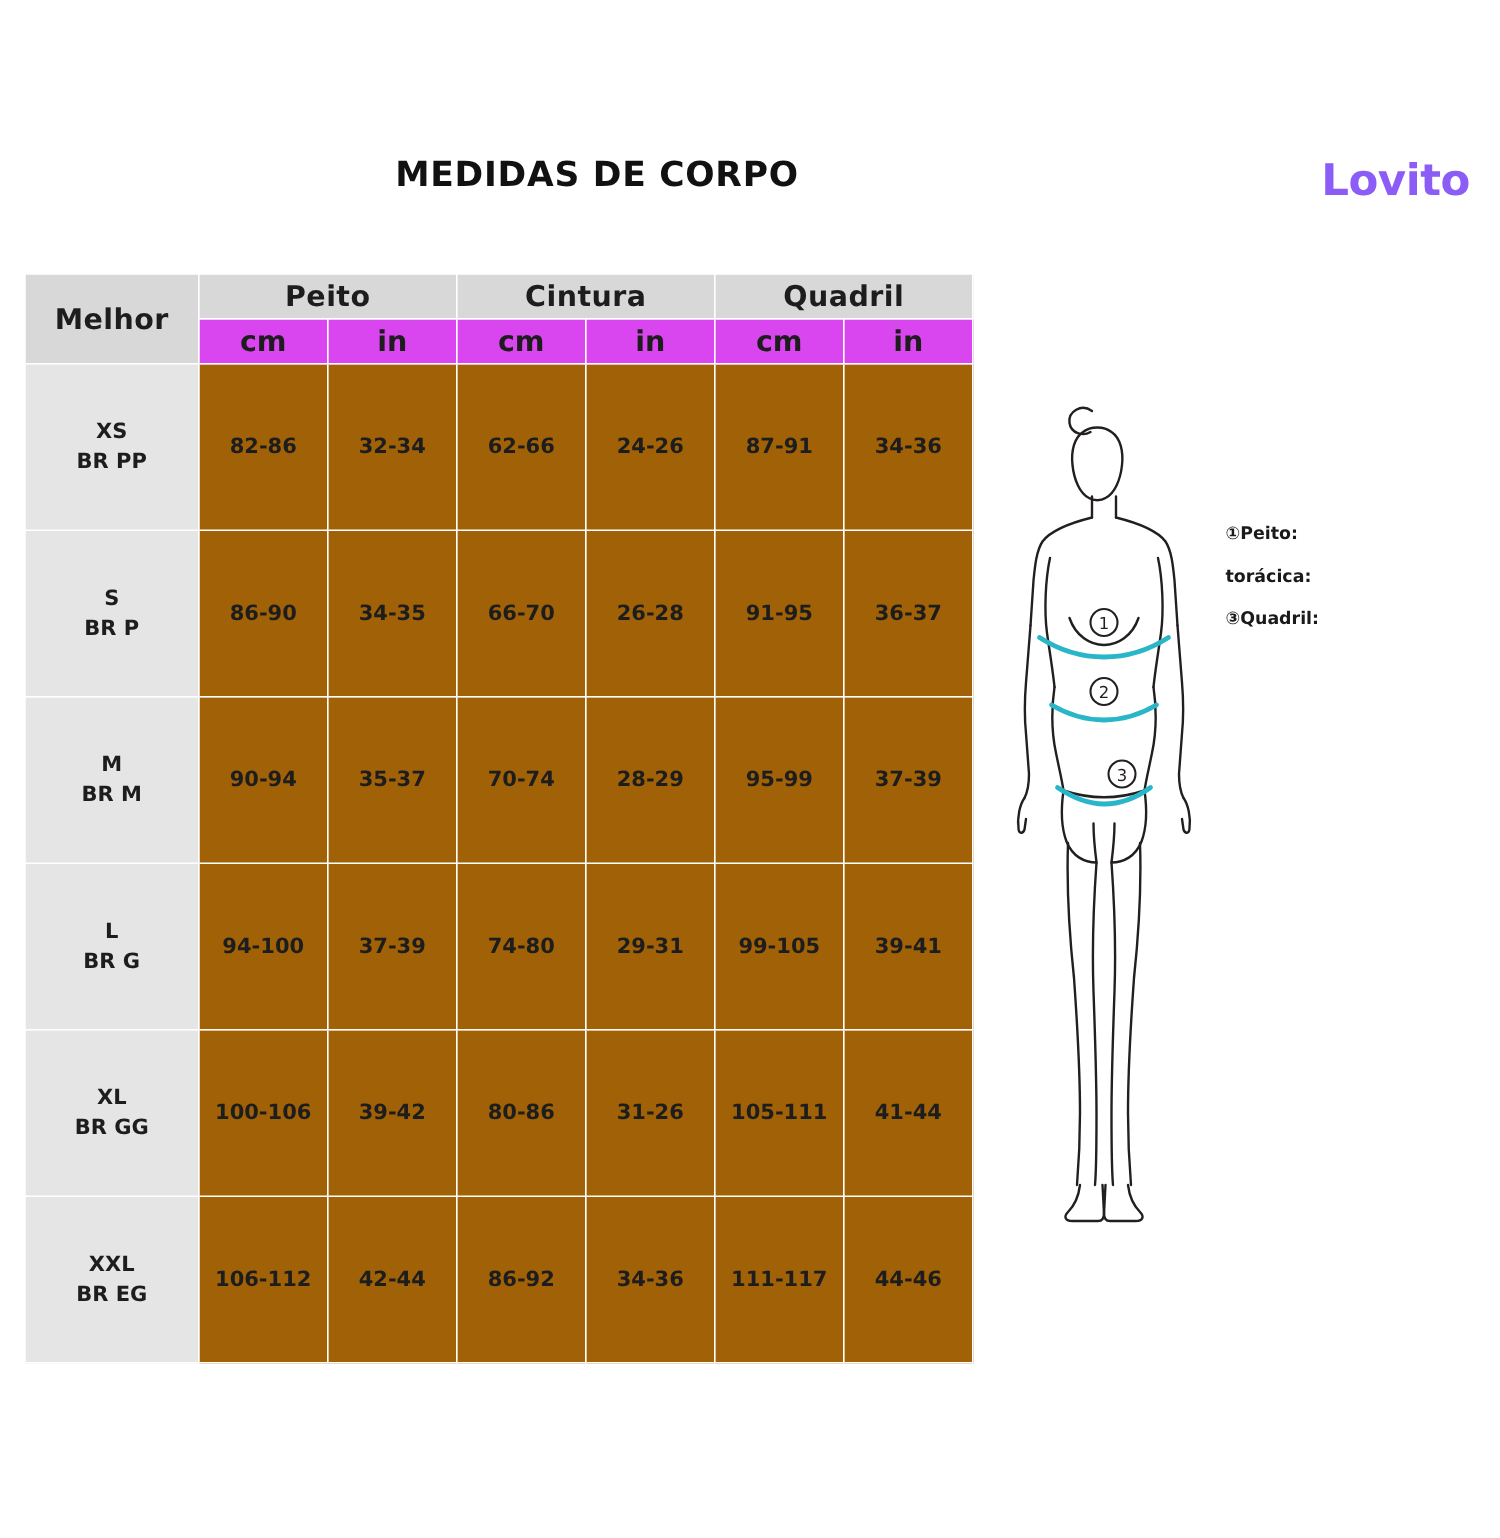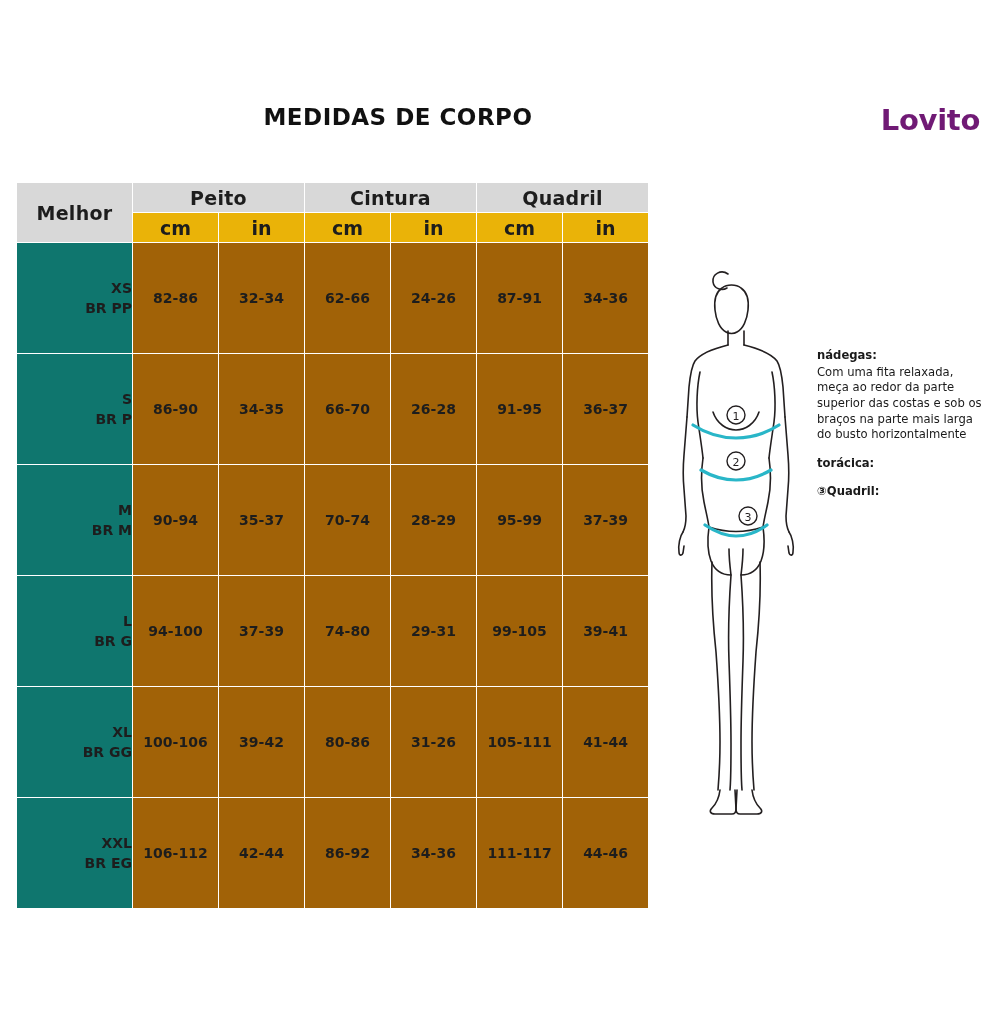--- a/index.html
+++ b/index.html
@@ -28,21 +28,21 @@
     letter-spacing: 0.5px;
     color: #111111;
   }
   .brand {
     position: absolute;
     top: 103px;
     right: 20px;
     font-size: 29px;
     font-weight: bold;
     letter-spacing: -0.3px;
-    color: #701a75;
+    color: #8b5cf6;
   }
 
   
   .size-table {
     position: absolute;
     top: 182px;
     left: 16px;
     border-collapse: collapse;
     table-layout: fixed;
     width: 632px;
@@ -56,38 +56,37 @@
     color: #1d1d1d;
     padding: 0;
   }
   .hdr-group {
     background: #d8d8d8;
     height: 29px;
     font-size: 14px;
     letter-spacing: 0.3px;
   }
   .hdr-unit {
-    background: #eab308;
+    background: #d946ef;
     height: 29px;
     font-size: 12.5px;
     font-weight: normal;
     color: #222222;
   }
   .hdr-size {
     background: #d8d8d8;
     font-size: 14px;
     letter-spacing: 0.3px;
   }
   tbody tr { height: 111px; }
   tbody td { background: #a16207; }
   tbody td.size-cell {
-    background: #0f766e;
+    background: #e5e5e5;
     line-height: 1.45;
     font-size: 14px;
-    text-align: right;
   }
   tbody td.val { font-size: 14px; }
 
   col.c-size { width: 116px; }
   col.c-cm   { width: 86px; }
   col.c-in   { width: 86px; }
 
   
   .figure-wrap {
     position: absolute;
@@ -278,22 +277,21 @@
     </g>
     <g>
       <circle cx="93" cy="254" r="9" fill="#ffffff" stroke="#231f20" stroke-width="1.4"></circle>
       <text x="93" y="258.5" text-anchor="middle" font-family="DejaVu Sans, sans-serif" font-size="11" fill="#231f20">3</text>
     </g>
   </svg>
 </div>
 
 <div class="notes">
   <div class="note-block">
-    <div class="note-title">nádegas:</div>
-    <div class="note-body">Com uma fita relaxada, meça ao redor da parte superior das costas e sob os braços na parte mais larga do busto horizontalmente</div>
+    <div class="note-title">①Peito:</div>
   </div>
   <div class="note-block">
     <div class="note-title">torácica:</div>
   </div>
   <div class="note-block">
     <div class="note-title">③Quadril:</div>
   </div>
 </div>
 
 </body></html>

